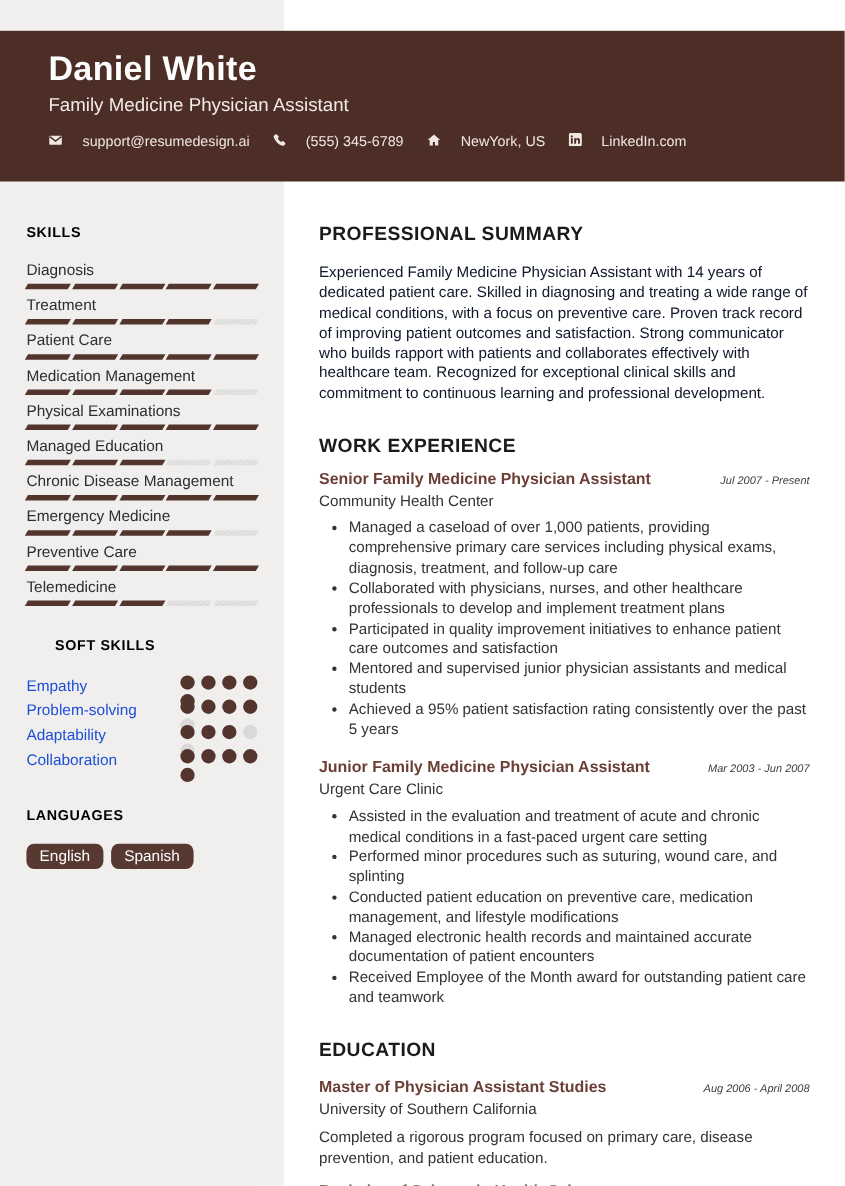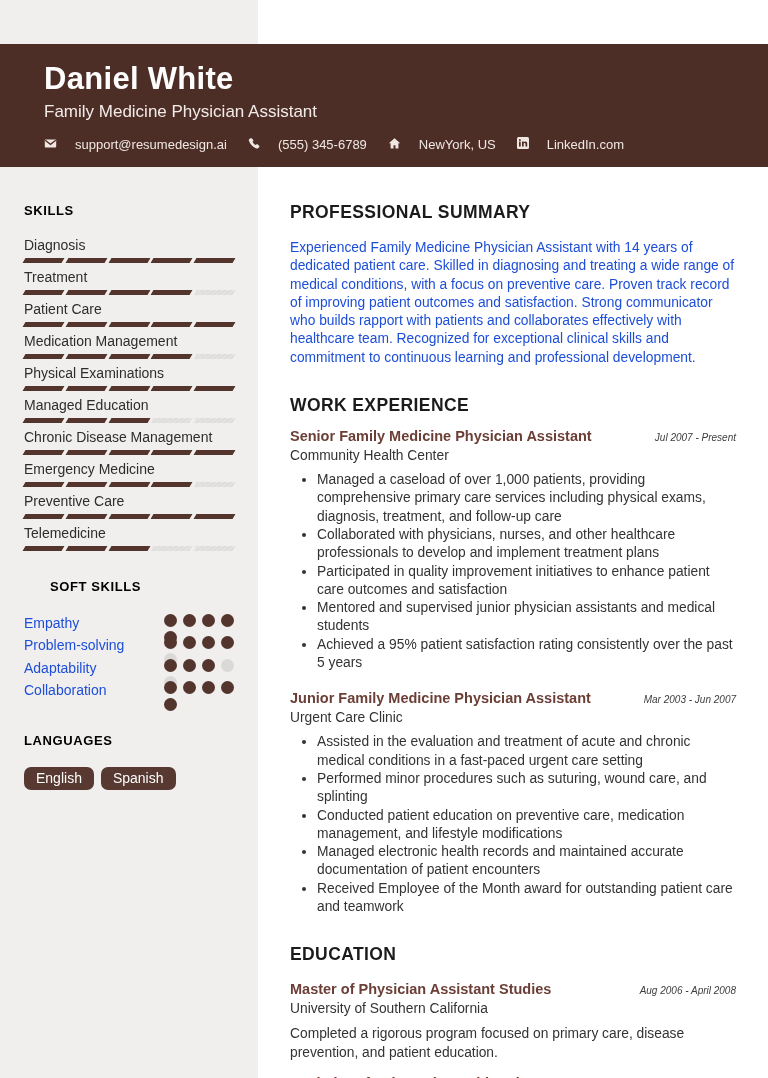--- a/index.html
+++ b/index.html
@@ -6,21 +6,21 @@
   html,body { width:768px; height:1078px; }
   body {
     position:relative; overflow:hidden; background:#fff;
     font-family:"Liberation Sans", sans-serif;
     -webkit-font-smoothing:antialiased;
   }
   .sidebar-bg { position:absolute; left:0; top:0; width:258px; height:1078px; background:var(--sidebar-bg,#f0efee); }
 
   
   .header {
-    position:absolute; left:0; top:44px; width:768px; height:123px;
+    position:absolute; left:0; top:28px; width:768px; height:137px;
     background:var(--header-bg,#4d2e27); color:#fff; padding:17px 18px 0 44px; z-index:5;
   }
   .name { font-size:31px; font-weight:bold; letter-spacing:.3px; line-height:36px; color:#fdfdfd; }
   .subtitle { font-size:17px; font-weight:400; color:#f2ebe8; margin-top:5px; line-height:20px; }
   .contact-row { display:flex; align-items:center; gap:21px; margin-top:15px; font-size:13px; color:#f0e7e2; }
   .contact-item { display:flex; align-items:flex-start; gap:18px; white-space:nowrap; }
   .contact-item svg { display:block; }
 
   
   .sidebar { position:absolute; left:24px; top:165px; width:210px; z-index:2; }
@@ -47,21 +47,21 @@
 
   .lang-row { display:flex; gap:7px; margin-top:15px; }
   .pill { background:var(--pill-bg,#573931); color:#fdfdfd; font-size:14px; line-height:16px; padding:3px 12px 4px; border-radius:7px; }
 
   
   .main { position:absolute; left:290px; top:165px; width:446px; z-index:2; color:#333; }
   .main-heading { font-size:17.5px; font-weight:bold; color:#1b1b1b; letter-spacing:.4px; line-height:22px; }
   .h-summary { margin-top:36px; }
   .h-exp { margin-top:27px; }
   .h-edu { margin-top:27px; }
-  .summary { margin-top:16px; font-size:13.8px; line-height:18.3px; color:#1d4ed8; }
+  .summary { margin-top:16px; font-size:13.8px; line-height:18.3px; color:#0f172a; }
 
   .job { margin-top:12px; }
   .job + .job, .jobs-host > .job:nth-child(n+3) { margin-top:18px; }
   .row-head { display:flex; justify-content:space-between; align-items:baseline; }
   .entry-title { font-size:14.5px; font-weight:bold; color:var(--title-color,#6b3e36); line-height:17px; }
   .entry-date { font-size:10px; font-style:italic; color:#3d3d3d; white-space:nowrap; padding-left:10px; }
   .entry-sub { font-size:13.8px; color:#333; margin-top:2px; line-height:17px; }
   ul.bullets { margin-top:7px; padding-left:27px; list-style:disc; }
   ul.bullets li { font-size:13.8px; line-height:18.3px; color:#333; }
 

